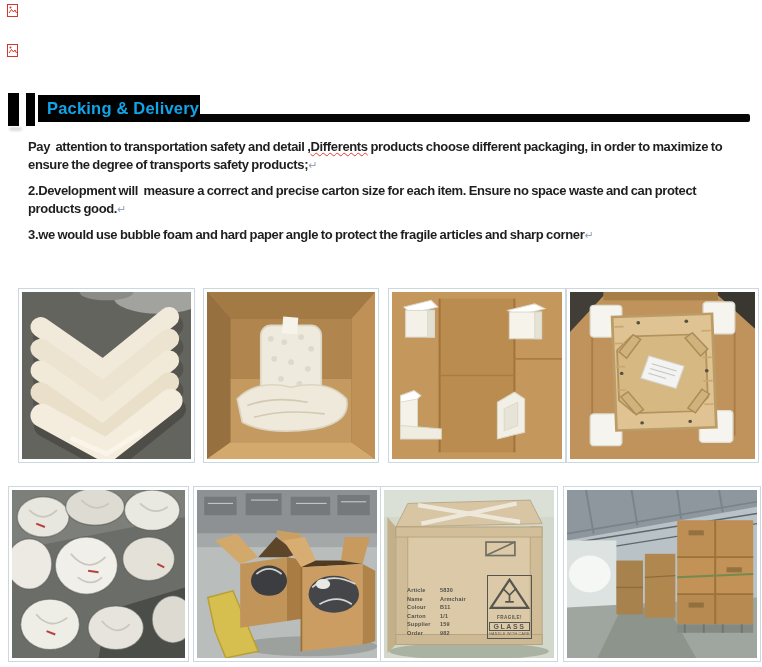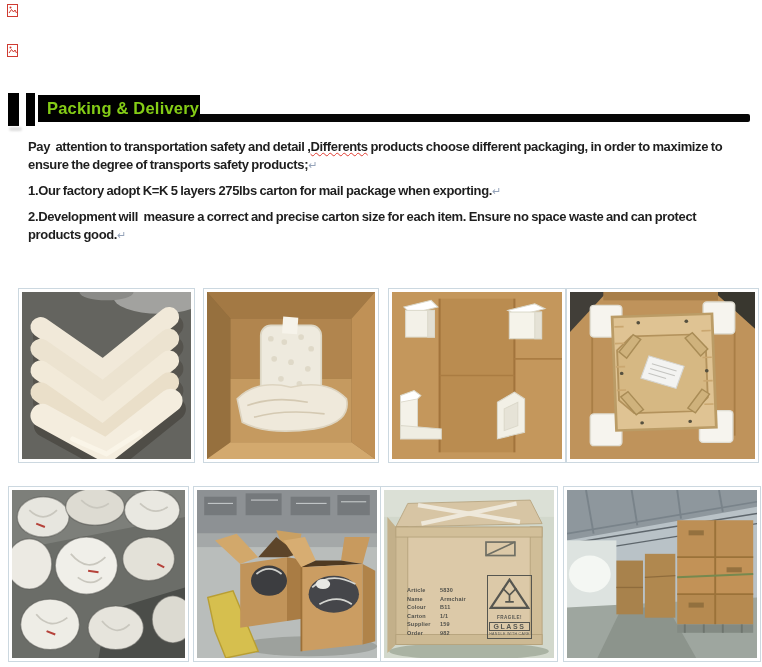--- a/index.html
+++ b/index.html
@@ -1,21 +1,21 @@
 <!DOCTYPE html>
 <html><head>
 <meta charset="utf-8">
 <style>
   html,body{margin:0;padding:0;background:#fff}
   body{width:762px;height:667px;overflow:hidden;font-family:"Liberation Sans",sans-serif}
   .canvas{position:relative;width:762px;height:667px;background:#fff}
 
   .broken{position:absolute;width:11px;height:13px}
   .bar{position:absolute;top:93px;width:11px;height:33px;background:#000}
-  .hbox{position:absolute;left:38px;top:95px;width:162px;height:27px;background:#000;color:#84cc16;
+  .hbox{position:absolute;left:38px;top:95px;width:162px;height:27px;background:#000;color:#0ea5e9;
         font-weight:700;font-size:16.5px;line-height:27px;padding-left:9px;box-sizing:border-box;letter-spacing:.2px}
   .hline{position:absolute;left:199px;top:114px;width:551px;height:8px;background:#060606;border-radius:0 2px 2px 0}
   .smudge{position:absolute;left:9px;top:127px;width:13px;height:4px;background:#bbb;opacity:.5;filter:blur(1px);border-radius:2px}
 
   .copy{position:absolute;left:20px;top:138px;width:728px;color:#1e1e1e;font-weight:700;
         font-size:13px;line-height:18px;letter-spacing:-.35px;word-spacing:-.6px}
   .copy p{margin:0 0 8px 8px;white-space:pre-wrap}
   .mis{text-decoration:underline wavy #e03a2f 1px;text-decoration-skip-ink:none}
   .ret{color:#96a4ba;font-size:11px;font-weight:400;letter-spacing:0}
 
@@ -55,22 +55,22 @@
   <div class="bar" style="left:8px"></div>
   <div class="bar" style="left:26px;width:9px"></div>
   <div class="hbox">
     <span>Packing &amp; Delivery</span>
   </div>
   <div class="hline"></div>
   <div class="smudge"></div>
 
   <div class="copy">
     <p><span>Pay  attention to transportation safety and detail ,</span><span class="mis">Differents</span><span> products choose different packaging, in order to maximize to ensure the degree of transports safety products;</span><span class="ret">↵</span></p>
-    <p><span>1.Our factory adopt K=K 5 layers 275lbs carton for mail package when exporting.</span><span class="ret">↵</span></p>
     <p><span>2.Development will  measure a correct and precise carton size for each item. Ensure no space waste and can protect products good.</span><span class="ret">↵</span></p>
+    <p><span>3.we would use bubble foam and hard paper angle to protect the fragile articles and sharp corner</span><span class="ret">↵</span></p>
   </div>
 
   <figure class="ph r1 p1" style="margin:0">
     <svg viewBox="0 0 100 100" preserveAspectRatio="none">
       <rect width="100" height="100" fill="#64645f"></rect>
       <ellipse cx="81" cy="3" rx="27" ry="10" fill="#a2a29f"></ellipse>
       <ellipse cx="50" cy="0" rx="16" ry="5" fill="#8b8b88"></ellipse>
       <g fill="none" stroke-linecap="round">
         <path d="M13 27 L50 53 L89 20" stroke="#3f3a31" stroke-width="13" opacity=".4"></path>
         <path d="M11 21 L48 47 L87 15" stroke="#f1e9d9" stroke-width="12"></path>

